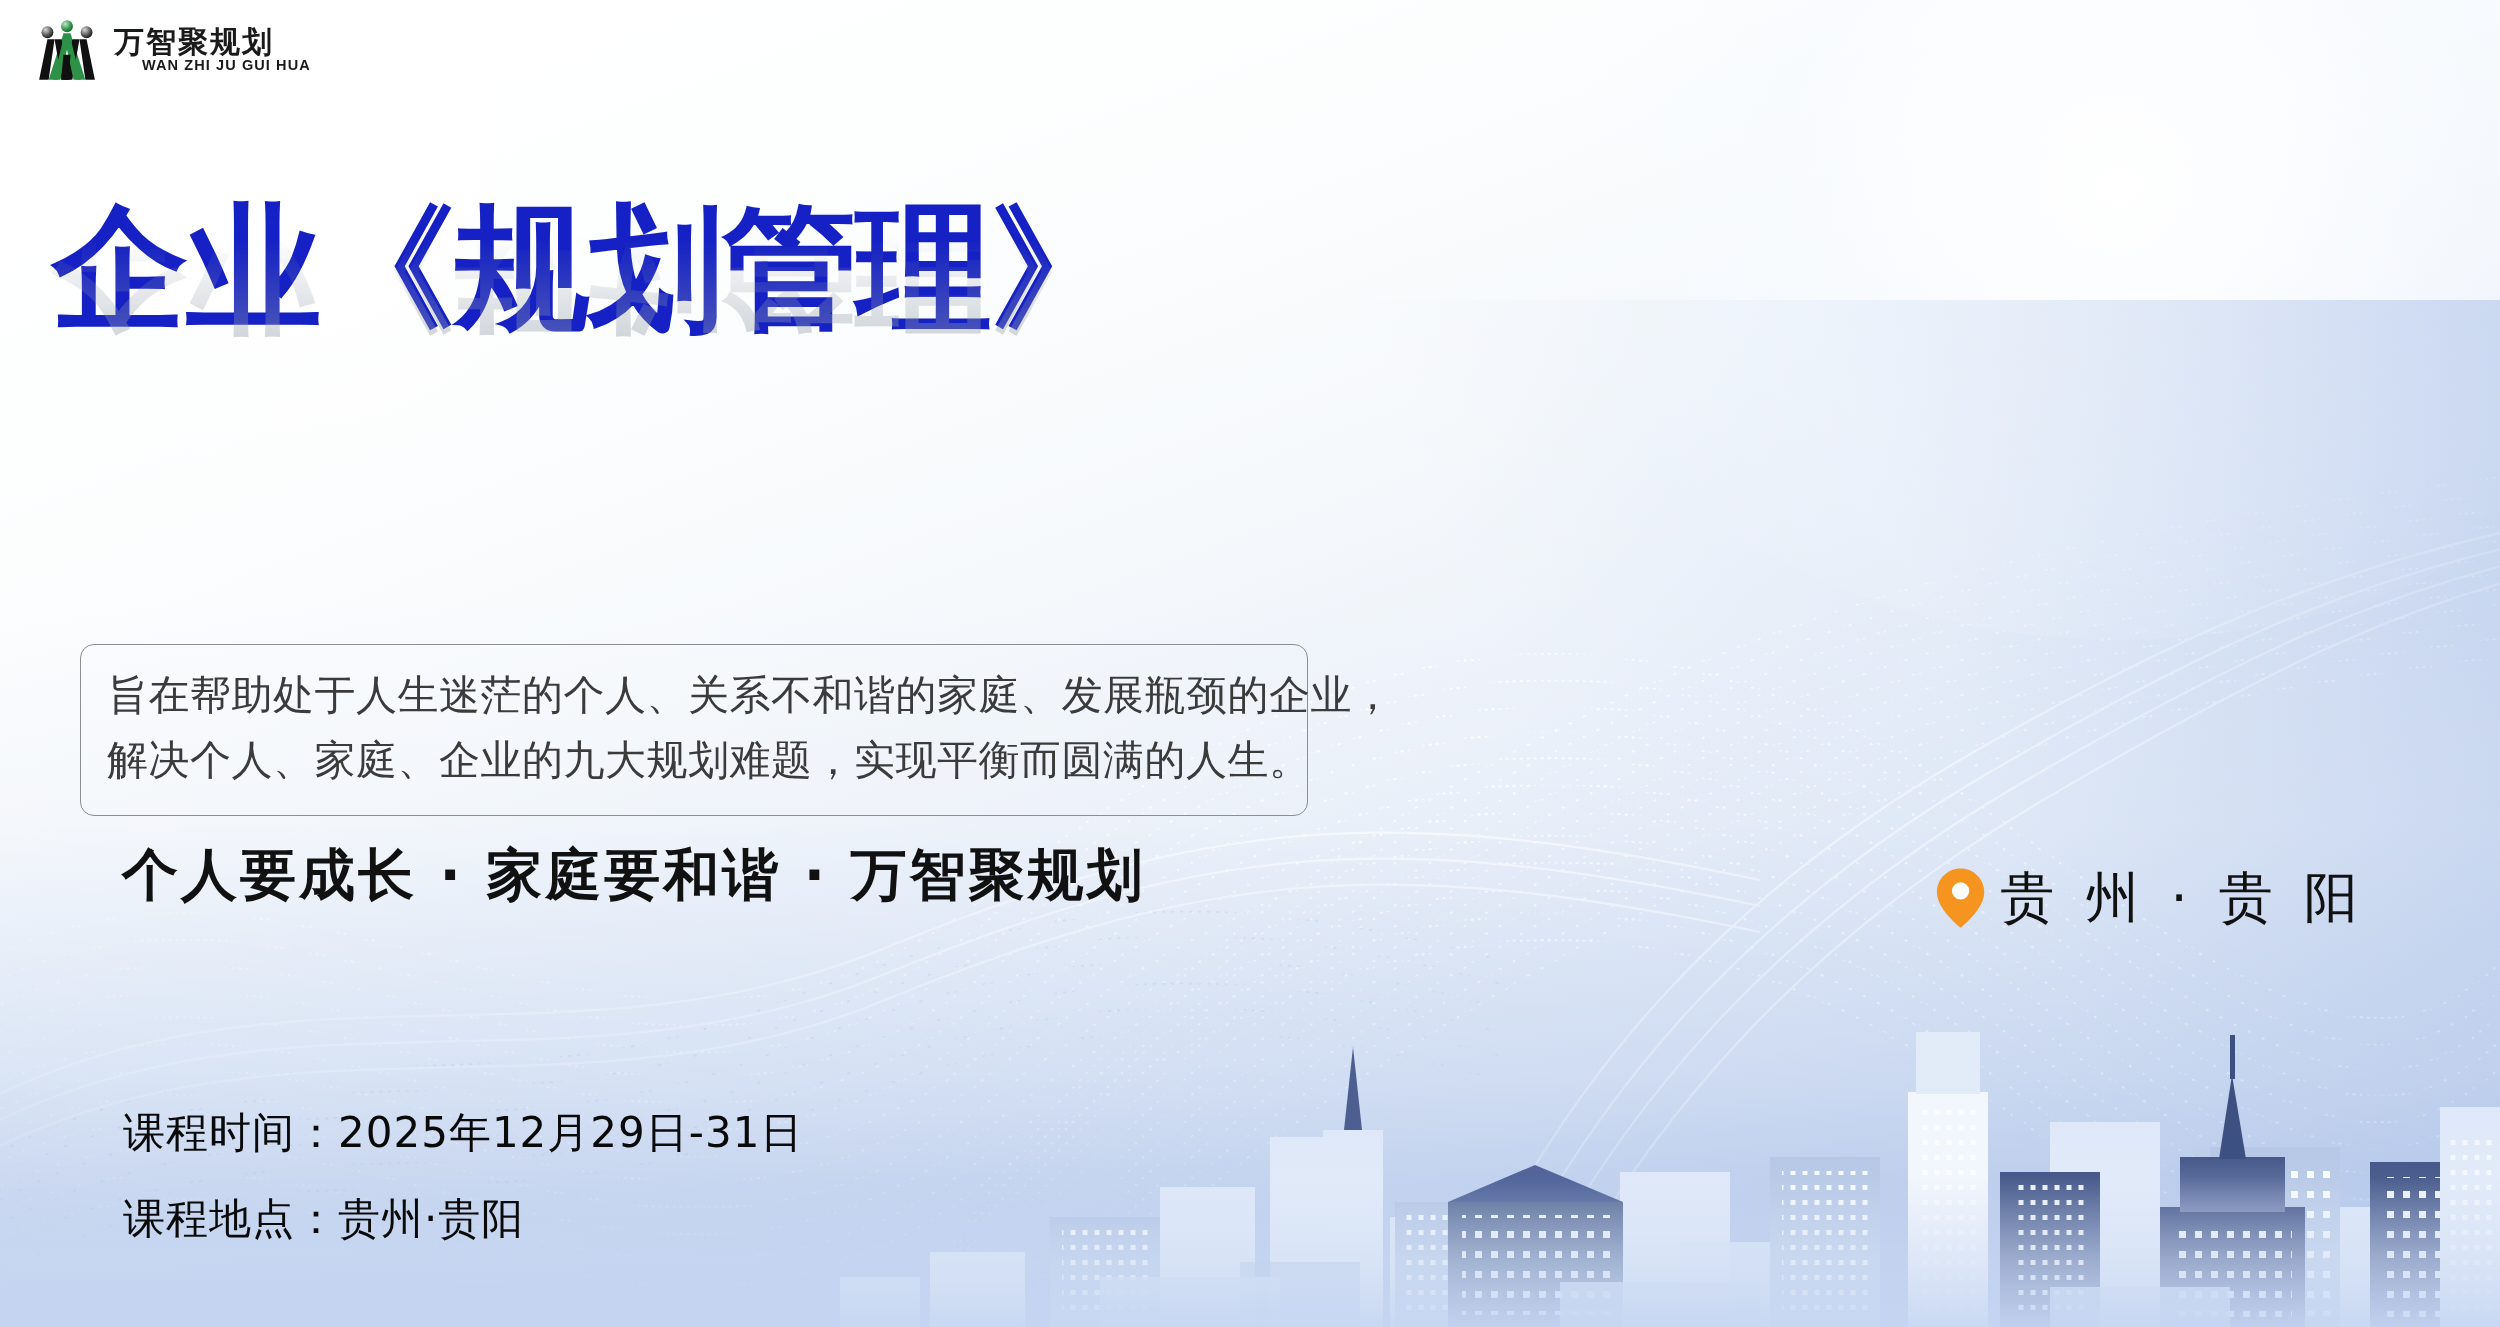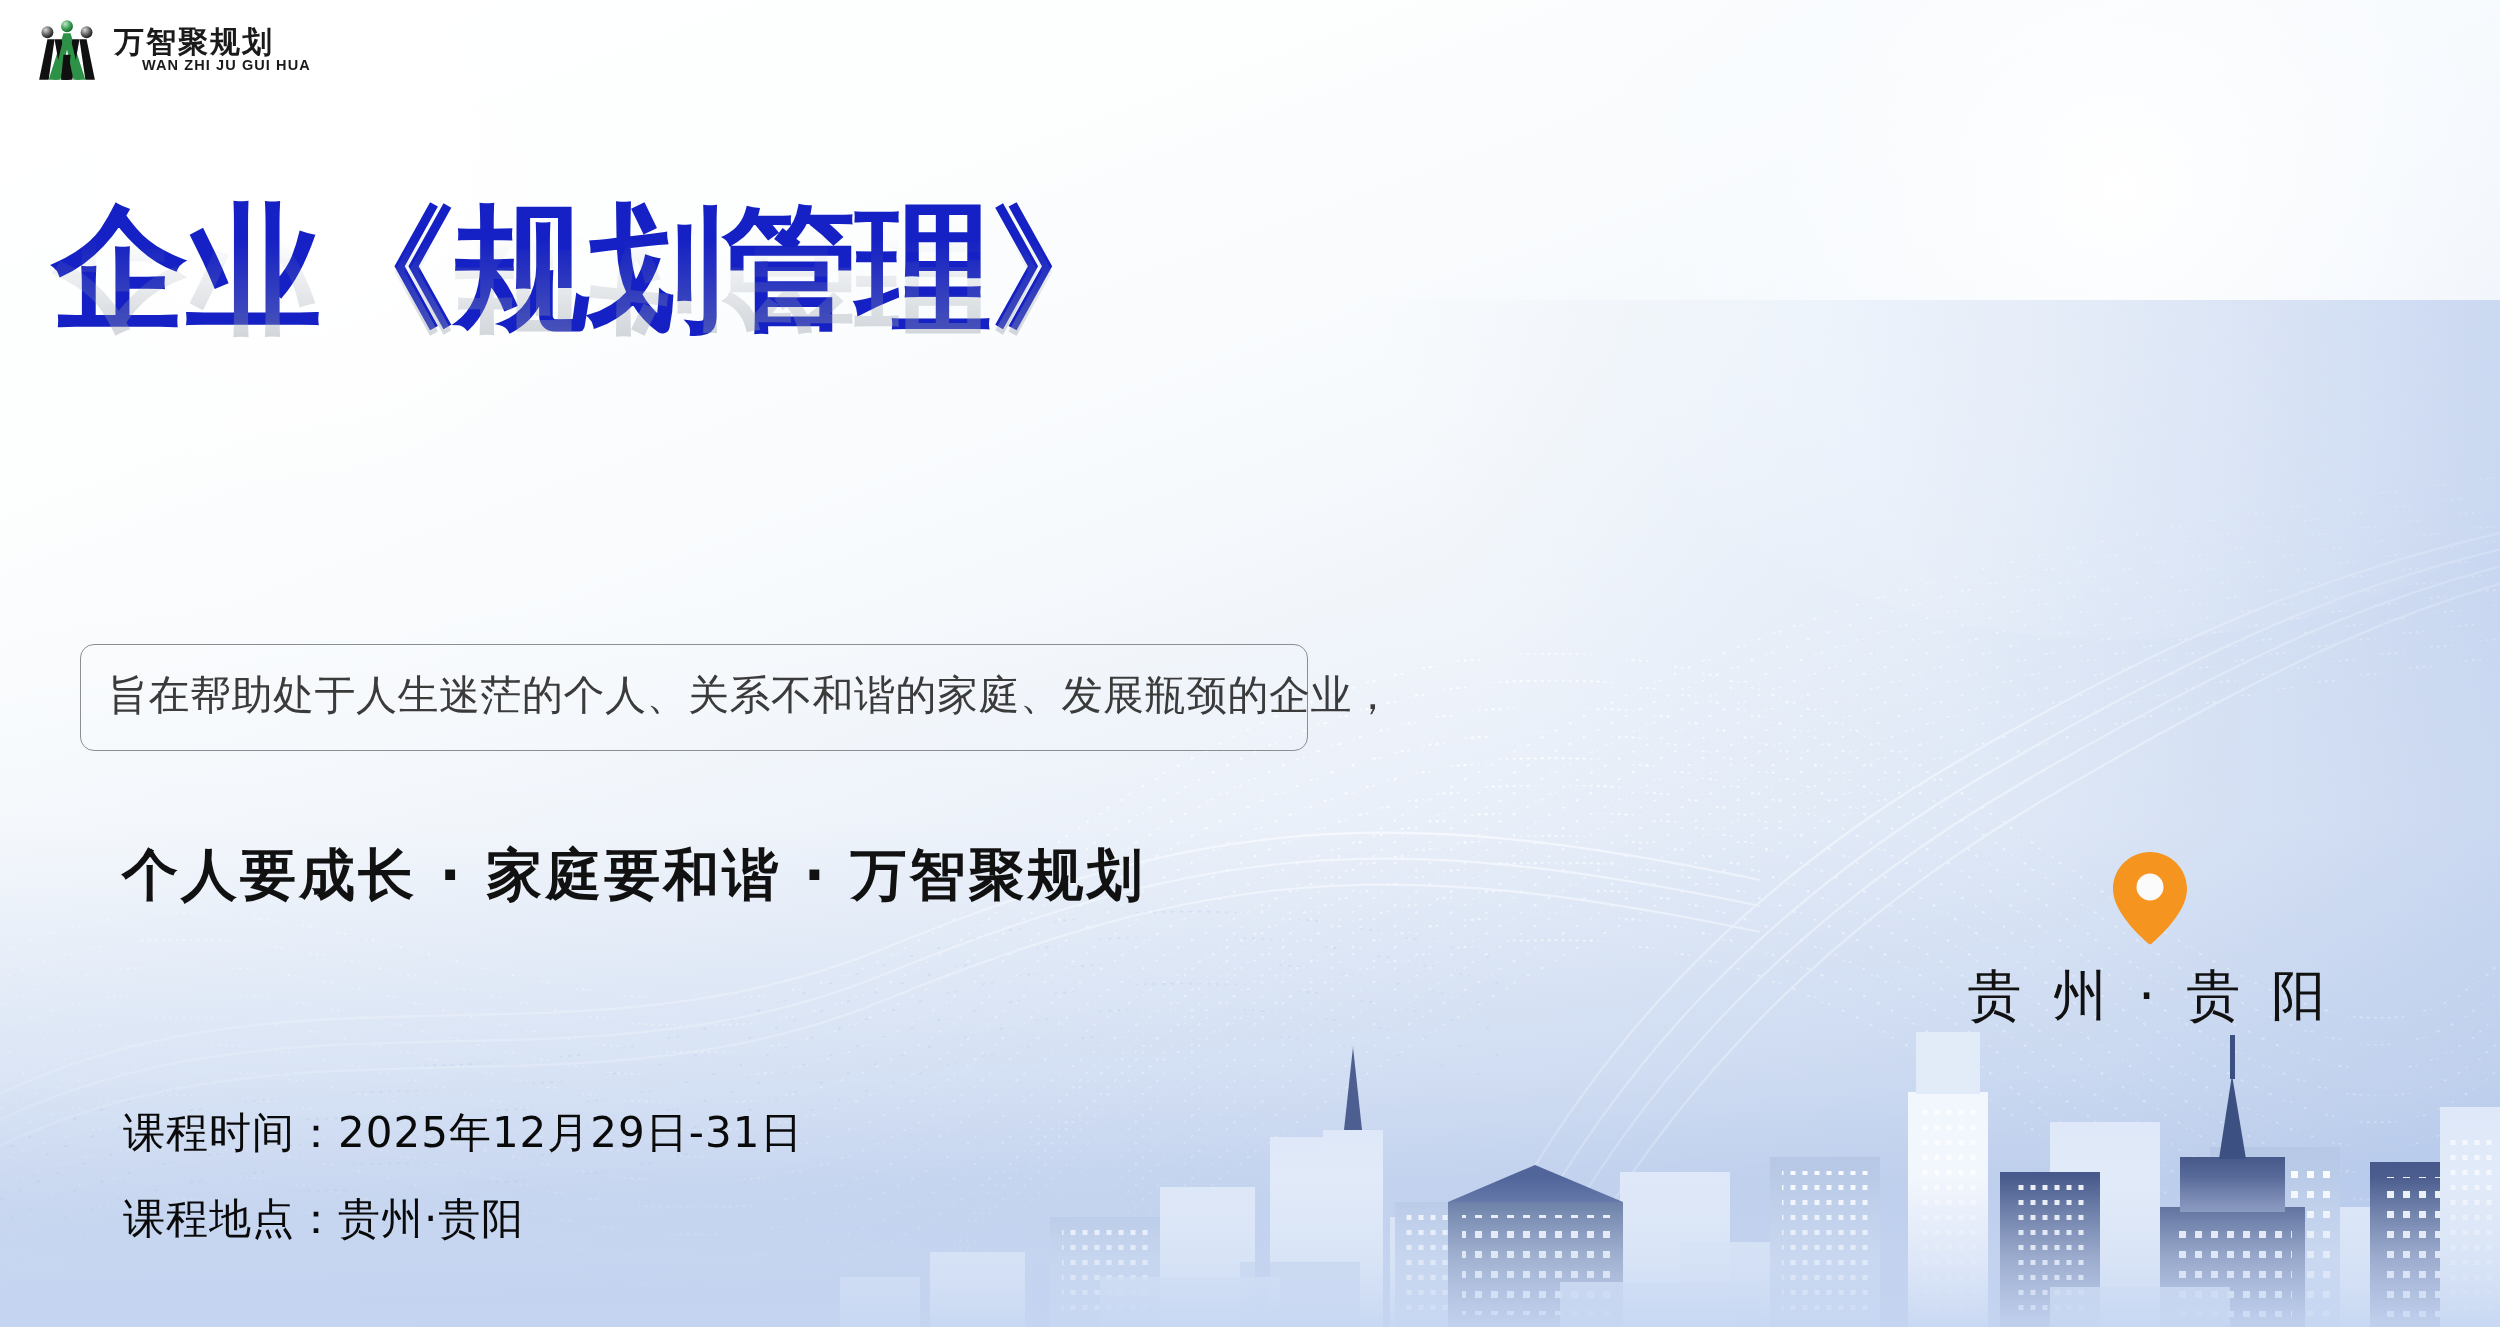--- a/index.html
+++ b/index.html
@@ -103,21 +103,21 @@
     position:absolute; left:122px; top:838px;
     font-family:"DejaVu Sans","Liberation Sans",sans-serif;
     font-size:56px; font-weight:700; color:#111111;
     letter-spacing:3px; white-space:nowrap;
   }
 
   
   .loc-badge {
     position:absolute; left:1935px; top:850px;
     width:430px;
-    display:flex; flex-direction:column; align-items:center; gap:14px;
+    display:flex; flex-direction:row; align-items:center; gap:14px;
   }
   .pin { width:80px; height:96px; }
   .loc-name {
     font-family:"DejaVu Sans","Liberation Sans",sans-serif;
     font-size:54px; font-weight:400; color:#111111;
     letter-spacing:7px; white-space:nowrap;
   }
 
   
   .footer-info { position:absolute; left:92px; top:1112px;margin-left:31px; }
@@ -360,20 +360,21 @@
     </div>
   </div>
 
   <div class="title-wrap">
     <div class="title">企业《规划管理》</div>
     <div class="title-reflection">企业《规划管理》</div>
   </div>
 
   <div class="desc-box">
     <div class="desc-line">旨在帮助处于人生迷茫的个人、关系不和谐的家庭、发展瓶颈的企业，</div>
+    <div class="desc-line">解决个人、家庭、企业的九大规划难题，实现平衡而圆满的人生。</div>
   </div>
 
   <div class="tagline">个人要成长 · 家庭要和谐 · 万智聚规划</div>
 
   <div class="loc-badge">
     <svg class="pin" viewBox="0 0 80 96">
       <path d="M40 2 C19.5 2 3 18.5 3 39 C3 62 30 86 38.2 93.4 a2.7 2.7 0 0 0 3.6 0 C50 86 77 62 77 39 C77 18.5 60.5 2 40 2 Z" fill="#f5941e"></path>
       <circle cx="40" cy="37" r="13.5" fill="#fbfbfb"></circle>
     </svg>
     <div class="loc-name">贵 州 · 贵 阳</div>

